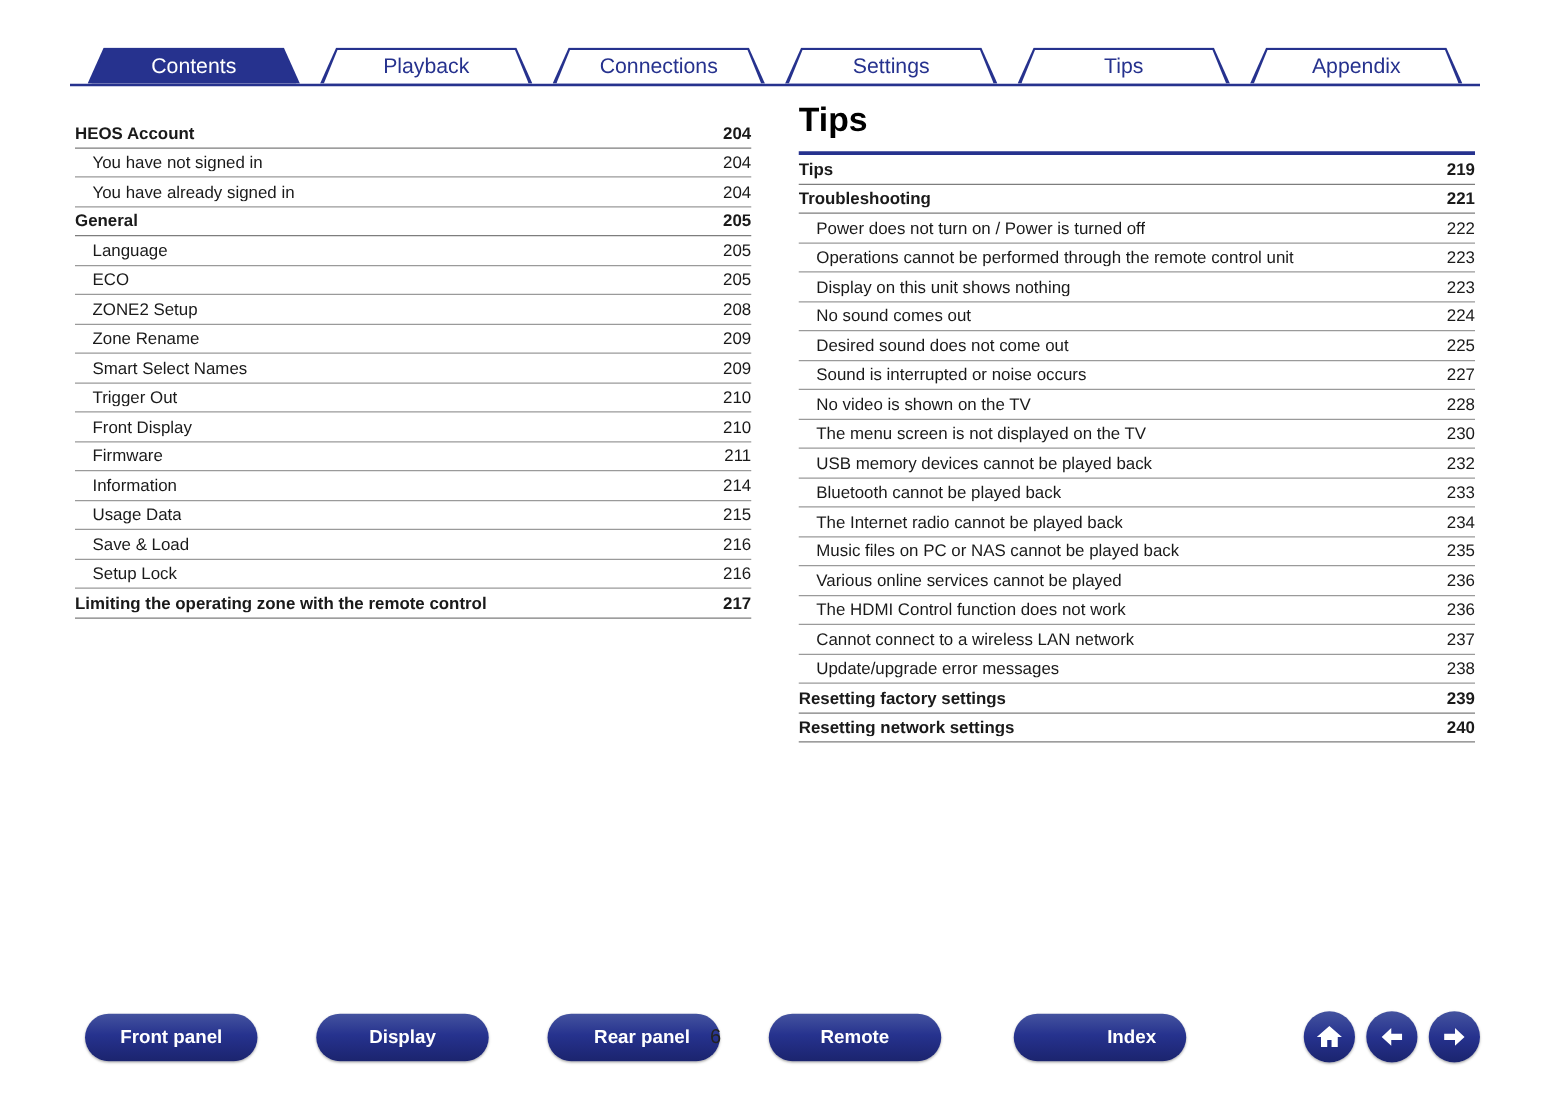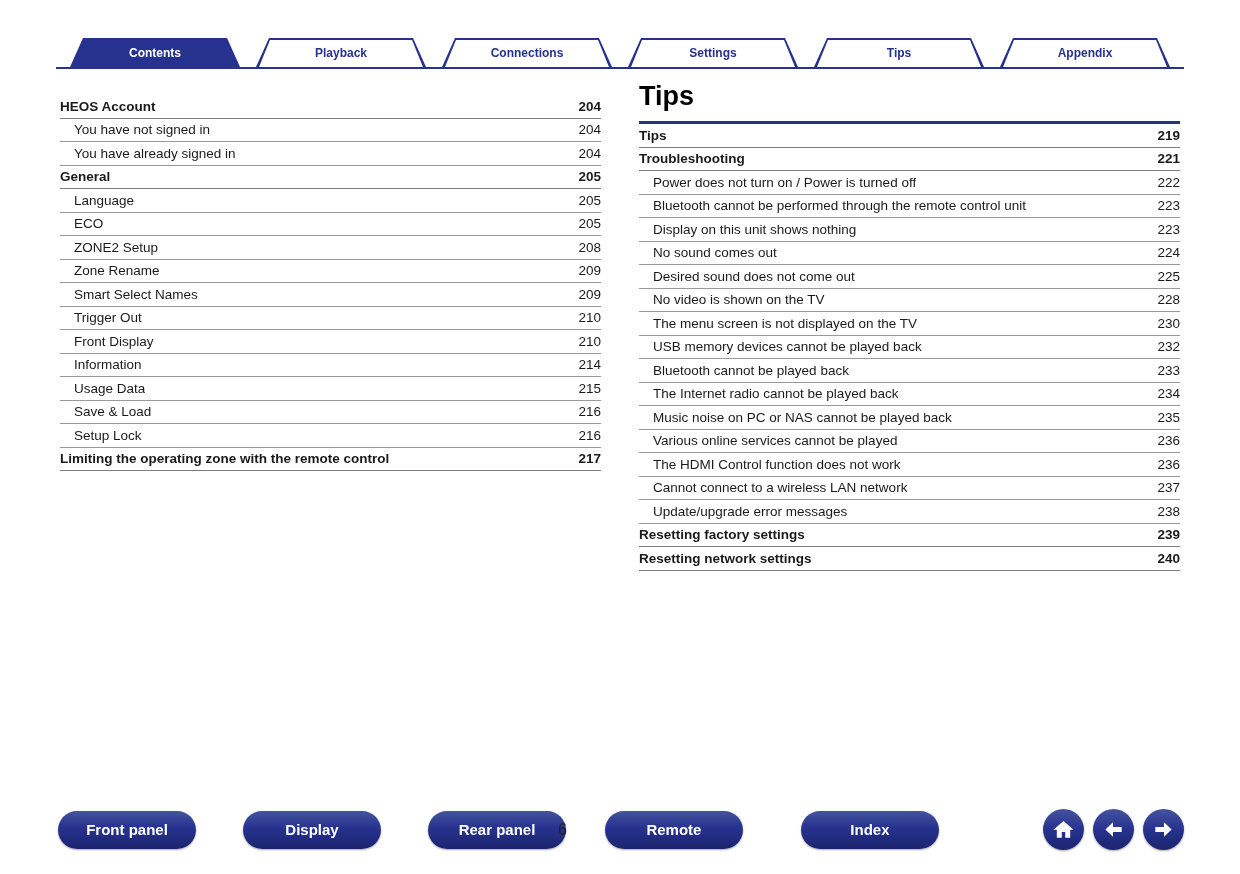--- a/index.html
+++ b/index.html
@@ -36,22 +36,22 @@
   .tab .tab-inner {
     position: absolute;
     inset: 2px 3px 0 3px;
     clip-path: polygon(11px 0, calc(100% - 11px) 0, 100% 100%, 0 100%);
     background: #ffffff;
   }
   .tab.active .tab-inner { background: #26328e; }
   .tab .tab-label {
     position: relative;
     z-index: 1;
-    font-size: 12px;
-    font-weight: 700;
+    font-size: 17px;
+    font-weight: 400;
     color: #26328e;
   }
   .tab.active .tab-label { color: #ffffff; }
 
   
   .content {
     display: flex;
     gap: 38px;
     padding: 0 60px;
   }
@@ -87,21 +87,21 @@
     text-overflow: ellipsis;
   }
   .toc-page {
     margin-left: 10px;
     white-space: nowrap;
   }
 
   
   .footer {
     position: absolute;
-    left: 2px; right: 0;
+    left: 12px; right: 0;
     bottom: 24px;
     display: flex;
     align-items: center;
     padding: 0 56px;
   }
   .footer-btn {
     height: 38px;
     min-width: 138px;
     padding: 0 24px;
     border-radius: 19px;
@@ -109,21 +109,21 @@
     color: #ffffff;
     font-size: 15px;
     font-weight: 700;
     display: flex;
     align-items: center;
     justify-content: center;
     cursor: pointer;
     box-shadow: 0 1px 2px rgba(0,0,0,0.35);
     margin-right: 47px;
   }
-  .footer-btn:last-child { margin-right: 0; }
+  .footer-btn:last-child { margin-right: 0; justify-content: flex-end; }
   .page-number {
     font-size: 16px;
     color: #222;
     margin: 0 38px 0 -8px;
   }
   .icon-group {
     margin-left: auto;
     display: flex;
     align-items: center;
     gap: 9px;
@@ -212,20 +212,24 @@
   </div>
         <div class="toc-row indent">
     <span class="toc-label">Trigger Out</span>
     <span class="toc-page">210</span>
   </div>
         <div class="toc-row indent">
     <span class="toc-label">Front Display</span>
     <span class="toc-page">210</span>
   </div>
         <div class="toc-row indent">
+    <span class="toc-label">Firmware</span>
+    <span class="toc-page">211</span>
+  </div>
+        <div class="toc-row indent">
     <span class="toc-label">Information</span>
     <span class="toc-page">214</span>
   </div>
         <div class="toc-row indent">
     <span class="toc-label">Usage Data</span>
     <span class="toc-page">215</span>
   </div>
         <div class="toc-row indent">
     <span class="toc-label">Save &amp; Load</span>
     <span class="toc-page">216</span>
@@ -249,57 +253,61 @@
   </div>
         <div class="toc-row bold">
     <span class="toc-label">Troubleshooting</span>
     <span class="toc-page">221</span>
   </div>
         <div class="toc-row indent">
     <span class="toc-label">Power does not turn on / Power is turned off</span>
     <span class="toc-page">222</span>
   </div>
         <div class="toc-row indent">
-    <span class="toc-label">Bluetooth cannot be performed through the remote control unit</span>
+    <span class="toc-label">Operations cannot be performed through the remote control unit</span>
     <span class="toc-page">223</span>
   </div>
         <div class="toc-row indent">
     <span class="toc-label">Display on this unit shows nothing</span>
     <span class="toc-page">223</span>
   </div>
         <div class="toc-row indent">
     <span class="toc-label">No sound comes out</span>
     <span class="toc-page">224</span>
   </div>
         <div class="toc-row indent">
     <span class="toc-label">Desired sound does not come out</span>
     <span class="toc-page">225</span>
   </div>
         <div class="toc-row indent">
+    <span class="toc-label">Sound is interrupted or noise occurs</span>
+    <span class="toc-page">227</span>
+  </div>
+        <div class="toc-row indent">
     <span class="toc-label">No video is shown on the TV</span>
     <span class="toc-page">228</span>
   </div>
         <div class="toc-row indent">
     <span class="toc-label">The menu screen is not displayed on the TV</span>
     <span class="toc-page">230</span>
   </div>
         <div class="toc-row indent">
     <span class="toc-label">USB memory devices cannot be played back</span>
     <span class="toc-page">232</span>
   </div>
         <div class="toc-row indent">
     <span class="toc-label">Bluetooth cannot be played back</span>
     <span class="toc-page">233</span>
   </div>
         <div class="toc-row indent">
     <span class="toc-label">The Internet radio cannot be played back</span>
     <span class="toc-page">234</span>
   </div>
         <div class="toc-row indent">
-    <span class="toc-label">Music noise on PC or NAS cannot be played back</span>
+    <span class="toc-label">Music files on PC or NAS cannot be played back</span>
     <span class="toc-page">235</span>
   </div>
         <div class="toc-row indent">
     <span class="toc-label">Various online services cannot be played</span>
     <span class="toc-page">236</span>
   </div>
         <div class="toc-row indent">
     <span class="toc-label">The HDMI Control function does not work</span>
     <span class="toc-page">236</span>
   </div>

